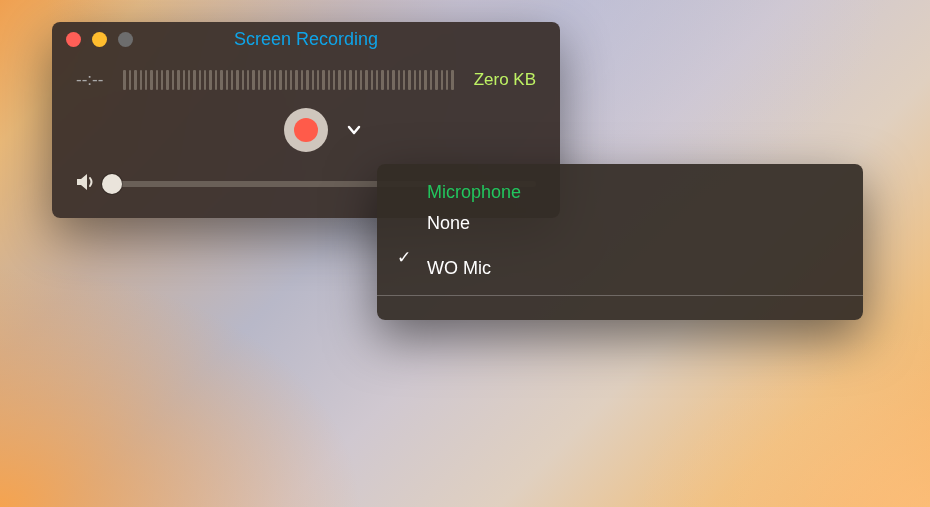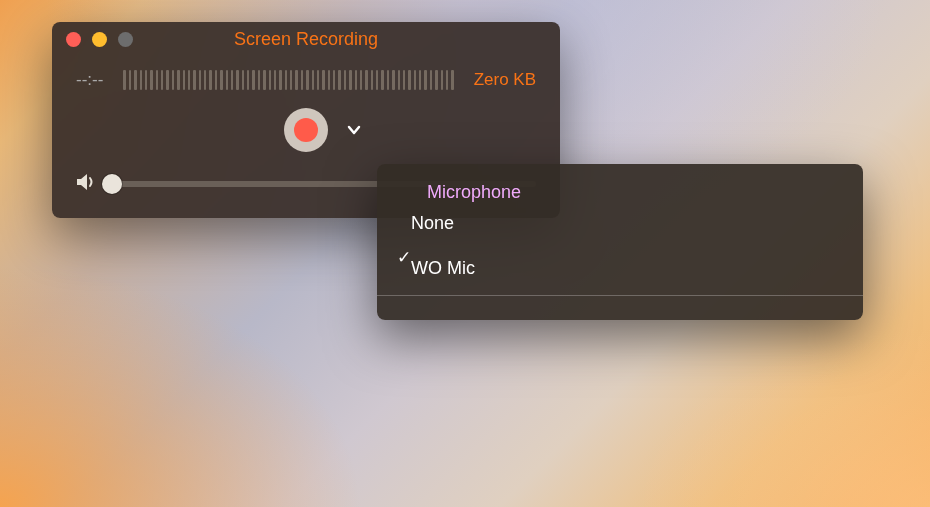--- a/index.html
+++ b/index.html
@@ -45,21 +45,21 @@
   .tl { width: 15px; height: 15px; border-radius: 50%; }
   .tl.red    { background: #ff5f57; }
   .tl.yellow { background: #ffbd2e; }
   .tl.green  { background: #6d6d6d; } 
 
   .title {
     position: absolute;
     left: 0; right: 0; top: 7px;
     text-align: center;
     font-size: 18px;
-    color: #f97316;
+    color: #0ea5e9;
     font-weight: 400;
   }
 
   .info-row {
     display: flex;
     align-items: center;
     gap: 20px;
     padding: 14px 24px 10px 24px;
   }
   .timecode {
@@ -73,21 +73,21 @@
     height: 20px;
     display: flex;
     gap: 3px;
   }
   .level-meter span {
     flex: 1;
     background: #756a60;
     border-radius: 1px;
   }
   .filesize {
-    color: #f97316;
+    color: #bef264;
     font-size: 17px;
     white-space: nowrap;
   }
 
   .record-row {
     position: relative;
     height: 60px;
   }
   .record-button {
     position: absolute;
@@ -148,25 +148,25 @@
     top: 164px;
     width: 486px;
     background: rgba(52,44,38,0.93);
     border-radius: 8px;
     box-shadow: 0 18px 50px rgba(0,0,0,0.5);
     color: #fff;
     padding: 12px 0 14px 0;
   }
   .menu-section-header {
     padding: 6px 24px 4px 50px;
-    color: #f0abfc;
+    color: #22c55e;
     font-size: 18px;
   }
   .menu-item {
-    padding: 6px 24px 6px 34px;
+    padding: 6px 24px 6px 50px;
     font-size: 18px;
     color: #fff;
     position: relative;
     cursor: pointer;
   }
   .menu-item .check {
     position: absolute;
     left: 20px; top: 7px;
     color: #fff;
     font-size: 17px;

